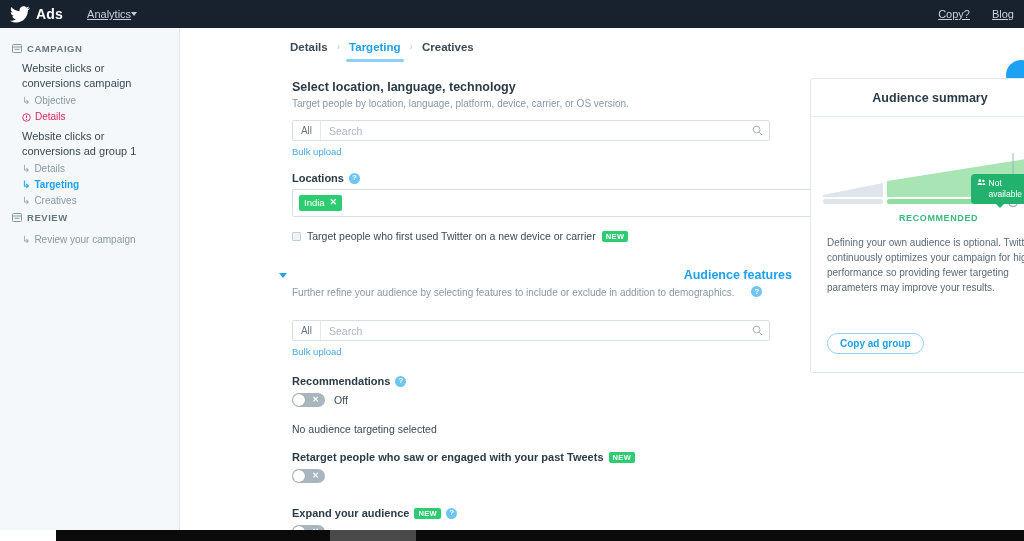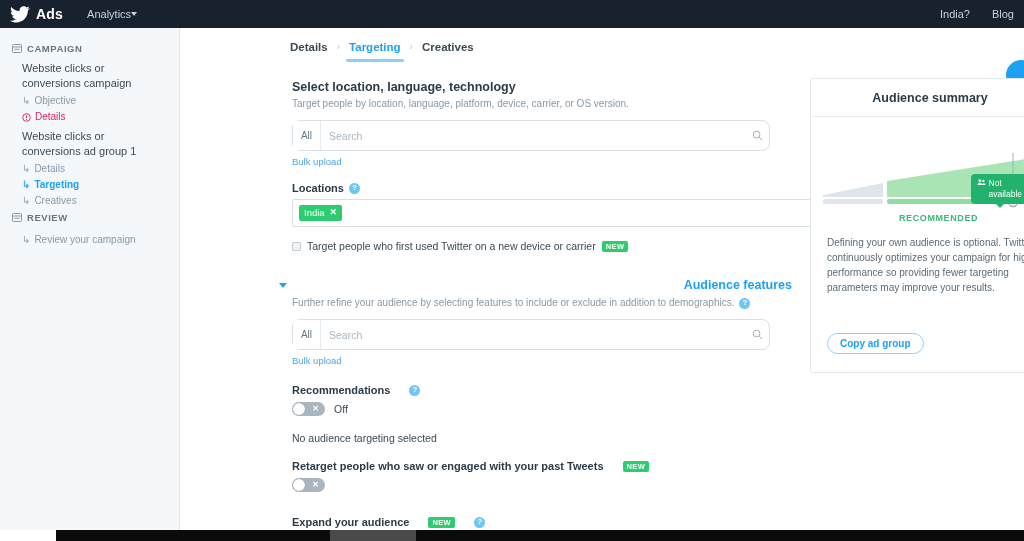--- a/index.html
+++ b/index.html
@@ -23,20 +23,21 @@
   .brand { display: flex; align-items: center; gap: 6px; }
   .brand-bird { width: 20px; height: 17px; display: block; }
   .brand-text {
     color: #ffffff; font-size: 14px; font-weight: bold;
     letter-spacing: .2px;
   }
   .topnav-item {
     color: #c9d2db; font-size: 11px; margin-left: 24px;
     display: flex; align-items: center; 
     white-space: nowrap;
+    text-decoration: underline;
   }
   .caret-down {
     width: 0; height: 0;
     border-left: 3.5px solid transparent;
     border-right: 3.5px solid transparent;
     border-top: 4px solid #c9d2db;
     display: inline-block;
   }
   .topbar-right {
     margin-left: auto; display: flex; align-items: center;
@@ -122,22 +123,22 @@
     margin: 0 0 3px 0;
   }
   .sec-desc {
     font-size: 10px; color: #8899a6; margin: 0 0 9px 0;
     line-height: 14px;
   }
 
   
   .searchrow {
     display: flex; align-items: stretch;
-    height: 31px; border: 1px solid #d8e0e6;
-    border-radius: 8px; background: #fff;
+    height: 21px; border: 1px solid #d8e0e6;
+    border-radius: 2px; background: #fff;
     width: 478px;
   }
   .search-all {
     width: 28px; display: flex; align-items: center;
     justify-content: center; font-size: 10px; color: #66757f;
     border-right: 1px solid #e4eaee; background: #fff;
   }
   .search-input {
     flex: 1; border: 0; outline: none;
     font-size: 10.5px; color: #3b4a54;
@@ -211,21 +212,21 @@
     border-right: 4.5px solid transparent;
     border-top: 5px solid #1da1f2;
   }
   .collapse-title {
     font-size: 12.5px; font-weight: bold; color: #1da1f2;
   }
 
   
   .toggle-label {
     font-size: 11px; font-weight: bold; color: #2b3b47;
-    display: flex; align-items: center; gap: 19px;
+    display: flex; align-items: center; gap: 5px;
     margin: 16px 0 6px 0;
   }
   .toggle-row { display: flex; align-items: center; gap: 9px; }
   .toggle {
     width: 33px; height: 14px; border-radius: 8px;
     background: #a9b6bf; position: relative;
     display: flex; align-items: center; flex: none;
     cursor: pointer;
   }
   .toggle-knob {
@@ -322,21 +323,21 @@
     <svg class="brand-bird" viewBox="0 0 24 20">
       <path fill="#ffffff" d="M23.6 2.4c-.9.4-1.8.7-2.8.8 1-.6 1.8-1.6 2.1-2.7-.9.6-2 1-3.1 1.2C19 .6 17.7 0 16.3 0c-2.7 0-4.9 2.2-4.9 4.9 0 .4 0 .8.1 1.1C7.5 5.8 4 3.9 1.7 1c-.4.7-.7 1.6-.7 2.5 0 1.7.9 3.2 2.2 4.1-.8 0-1.6-.2-2.2-.6v.1c0 2.4 1.7 4.4 3.9 4.8-.4.1-.8.2-1.3.2-.3 0-.6 0-.9-.1.6 2 2.4 3.4 4.6 3.4-1.7 1.3-3.8 2.1-6.1 2.1-.4 0-.8 0-1.2-.1 2.2 1.4 4.8 2.2 7.5 2.2 9.1 0 14-7.5 14-14v-.6c1-.7 1.8-1.6 2.5-2.6z"></path>
     </svg>
     <span class="brand-text">Ads</span>
   </div>
   <div class="topnav-item">
     <span>Analytics</span>
     <span class="caret-down"></span>
   </div>
   <div class="topbar-right">
-    <div class="topnav-item">India?</div>
+    <div class="topnav-item">Copy?</div>
     <div class="topnav-item">Blog</div>
   </div>
 </div>
 
 <div class="sidebar">
 
   <div class="side-section">
     <svg class="sect-icon" viewBox="0 0 10 9">
       <rect x="0.5" y="0.5" width="9" height="8" rx="1" fill="none" stroke="#8899a6"></rect>
       <line x1="0.5" y1="3" x2="9.5" y2="3" stroke="#8899a6"></line>
@@ -431,21 +432,21 @@
       <span class="cbox"></span>
       <span class="checkrow-label">Target people who first used Twitter on a new device or carrier</span>
       <span class="badge-new">NEW</span>
     </div>
 
     
     <div class="collapse-head">
       <span class="tri-down"></span>
       <span class="collapse-title">Audience features</span>
     </div>
-    <div class="sec-desc" style="display:flex;align-items:center;gap:5px;margin-bottom:9px">
+    <div class="sec-desc" style="display:flex;align-items:flex-start;gap:17px;margin-bottom:20px">
       <span>Further refine your audience by selecting features to include or exclude in addition to demographics.</span>
       <span class="qmark">?</span>
     </div>
 
     <div class="searchrow">
       <div class="search-all">All</div>
       <input class="search-input" placeholder="Search" style="">
       <div class="search-glass">
         <svg width="11" height="11" viewBox="0 0 12 12">
           <circle cx="5" cy="5" r="3.7" fill="none" stroke="#9aa9b4" stroke-width="1"></circle>

